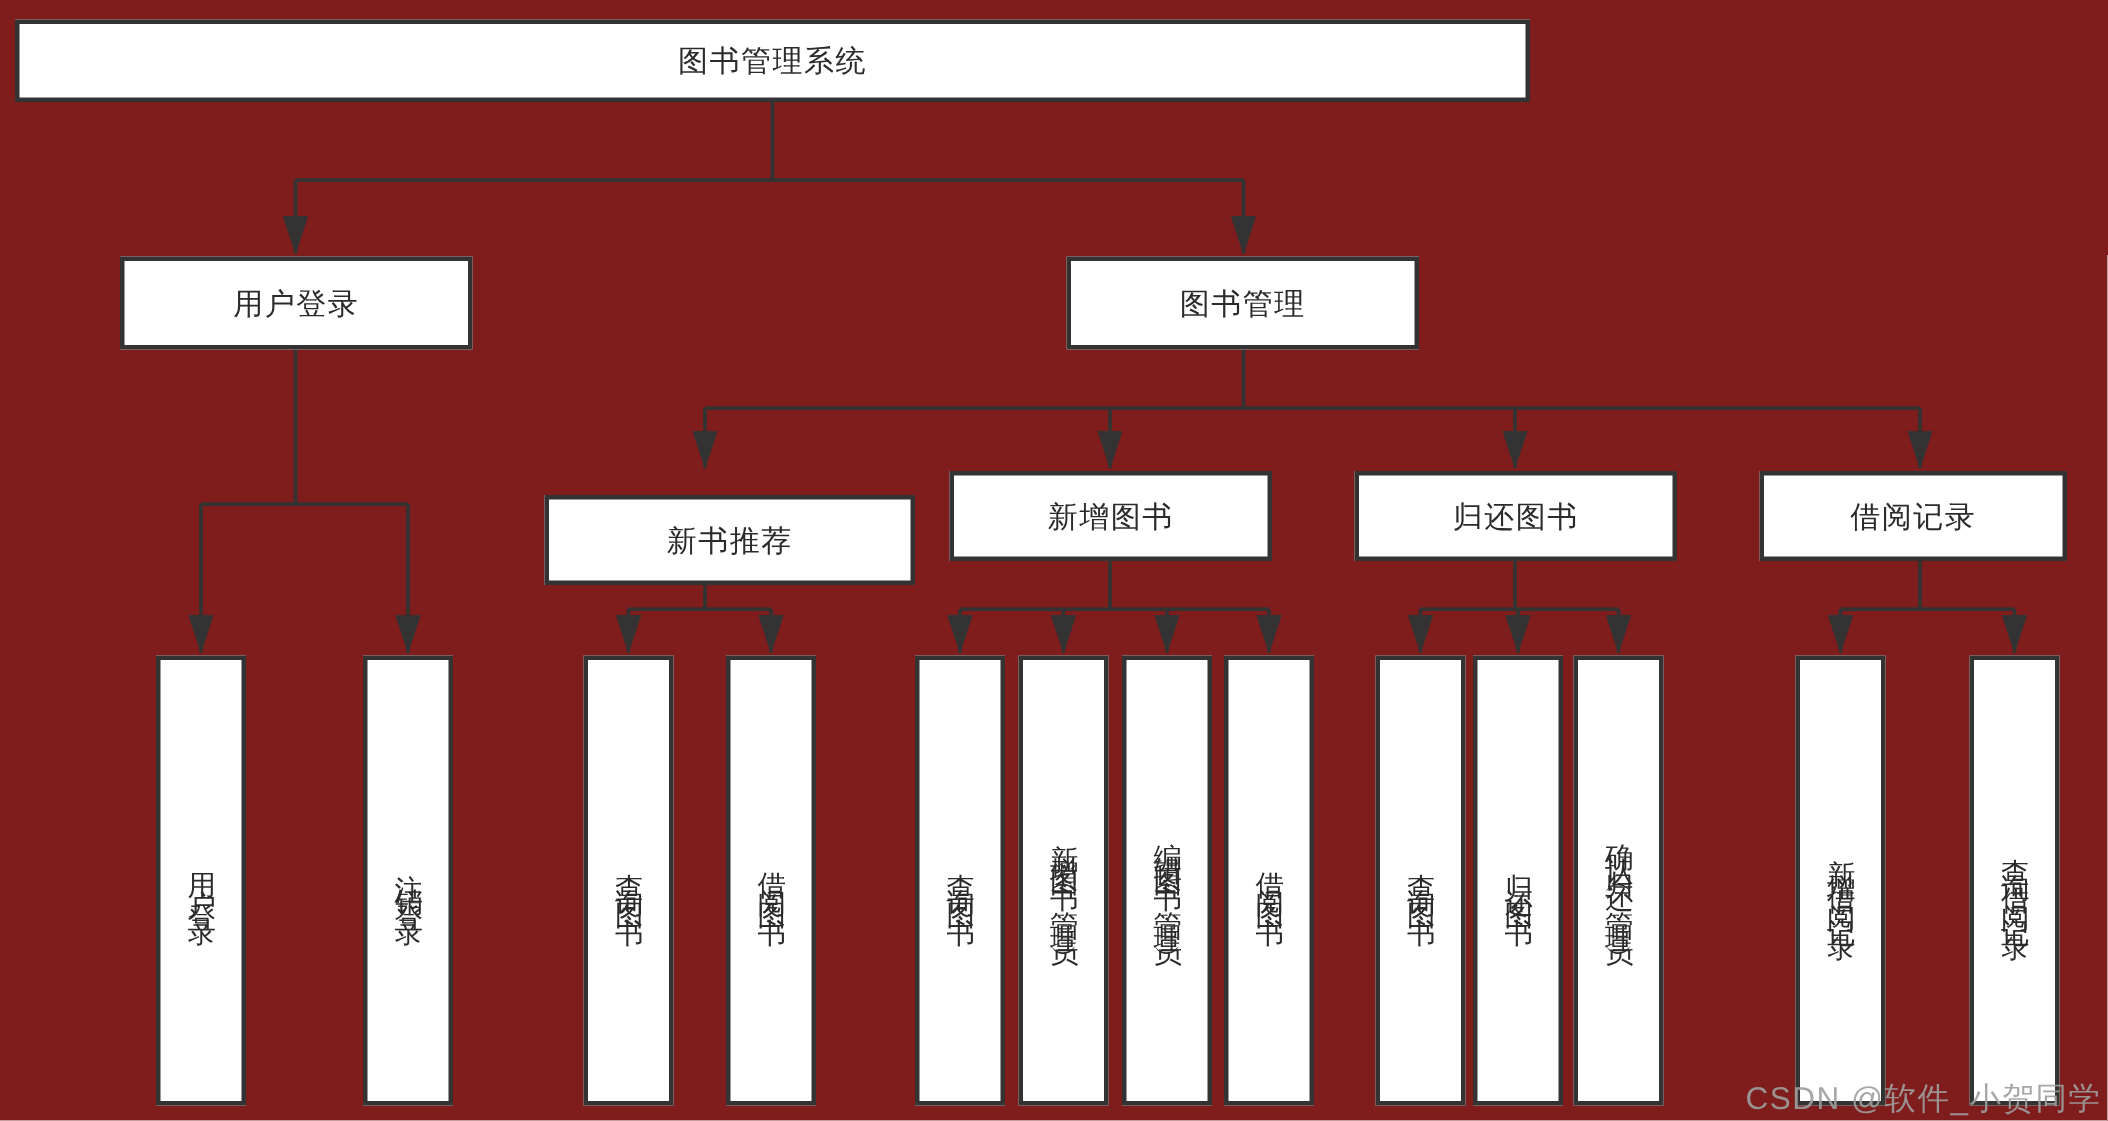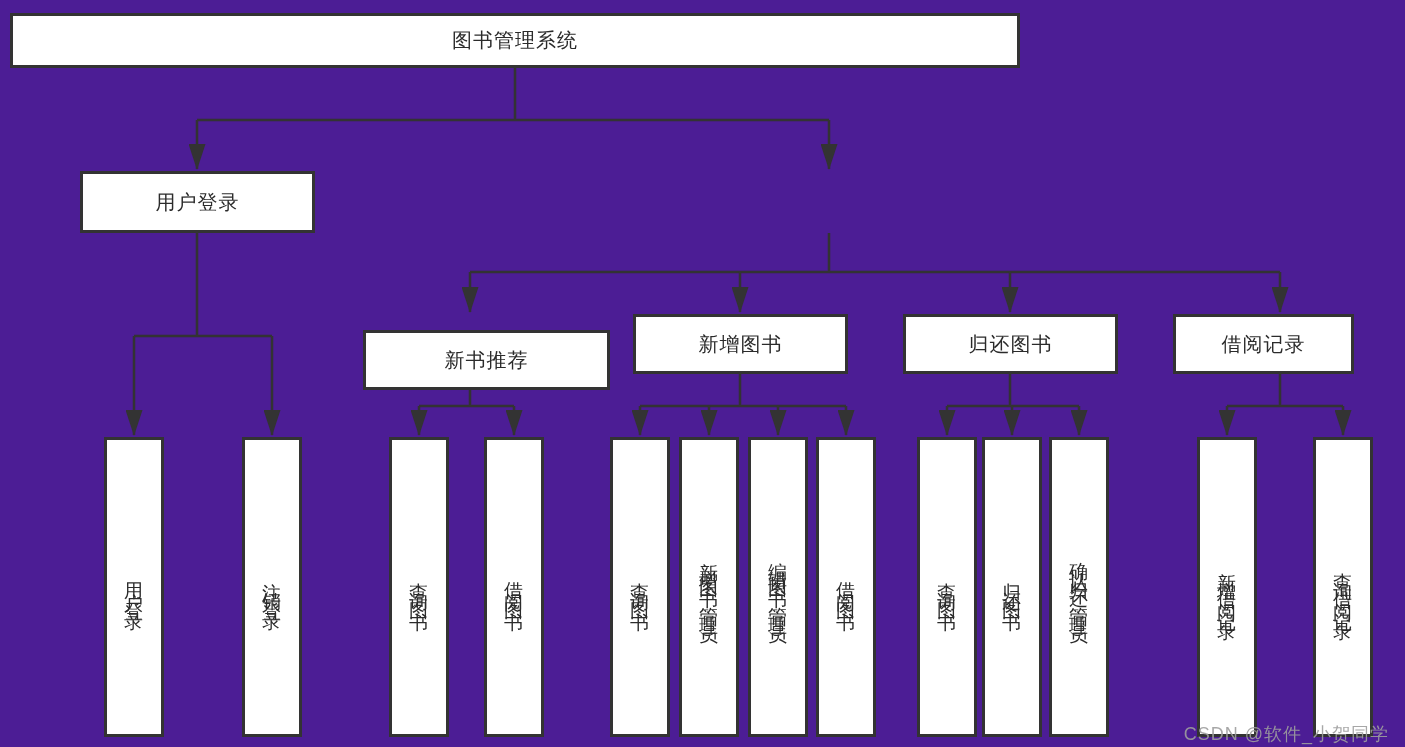--- a/index.html
+++ b/index.html
@@ -1,21 +1,21 @@
 <!DOCTYPE html>
 <html><head>
 <meta charset="utf-8">
 <style>
   html, body { margin: 0; padding: 0; background: #ffffff; }
   body { font-family: "Liberation Sans", "DejaVu Sans", sans-serif; }
   .canvas {
     position: relative;
     width: 1405px;
     height: 747px;
-    background: #4c1d95;
+    background: #7f1d1d;
     overflow: hidden;
   }
   .connectors {
     position: absolute;
     left: 0; top: 0;
     width: 1405px; height: 747px;
   }
   .box {
     position: absolute;
     box-sizing: border-box;
@@ -34,23 +34,23 @@
   .v {
     writing-mode: vertical-rl;
     text-orientation: mixed;
     font-size: 19px;
     letter-spacing: 10px;
     line-height: 1;
   }
   .v.small { letter-spacing: 9px; }
   .watermark {
     position: absolute;
-    right: 16px;
+    right: 4px;
     bottom: 1px;
-    font-size: 18px;
+    font-size: 21px;
     color: #9e9e9e;
     opacity: 0.9;
     letter-spacing: 1px;
     white-space: nowrap;
     z-index: 5;
   }
 </style>
 </head>
 <body>
 
@@ -97,25 +97,26 @@
       <line x1="1079" y1="406" x2="1079" y2="435" marker-end="url(#arw)"></line>
 
       <line x1="1227" y1="406" x2="1227" y2="435" marker-end="url(#arw)"></line>
       <line x1="1343" y1="406" x2="1343" y2="435" marker-end="url(#arw)"></line>
     </g>
   </svg>
 
   <div class="box h" style="left:10px; top:13px; width:1010px; height:55px;">图书管理系统</div>
 
   <div class="box h" style="left:80px; top:171px; width:235px; height:62px;">用户登录</div>
+  <div class="box h" style="left:711px; top:171px; width:235px; height:62px;">图书管理</div>
 
   <div class="box h" style="left:363px; top:314px; width:247px; height:60px;margin-top:16px;">新书推荐</div>
   <div class="box h" style="left:633px; top:314px; width:215px; height:60px;">新增图书</div>
   <div class="box h" style="left:903px; top:314px; width:215px; height:60px;">归还图书</div>
-  <div class="box h" style="left:1173px; top:314px; width:181px; height:60px;">借阅记录</div>
+  <div class="box h" style="left:1173px; top:314px; width:205px; height:60px;">借阅记录</div>
 
   <div class="box v" style="left:104px; top:437px; width:60px; height:300px;">用户登录</div>
   <div class="box v" style="left:242px; top:437px; width:60px; height:300px;">注销登录</div>
 
   <div class="box v" style="left:389px; top:437px; width:60px; height:300px;">查询图书</div>
   <div class="box v" style="left:484px; top:437px; width:60px; height:300px;">借阅图书</div>
 
   <div class="box v" style="left:610px; top:437px; width:60px; height:300px;">查询图书</div>
   <div class="box v small" style="left:679px; top:437px; width:60px; height:300px;">新增图书（管理员）</div>
   <div class="box v small" style="left:748px; top:437px; width:60px; height:300px;">编辑图书（管理员）</div>

